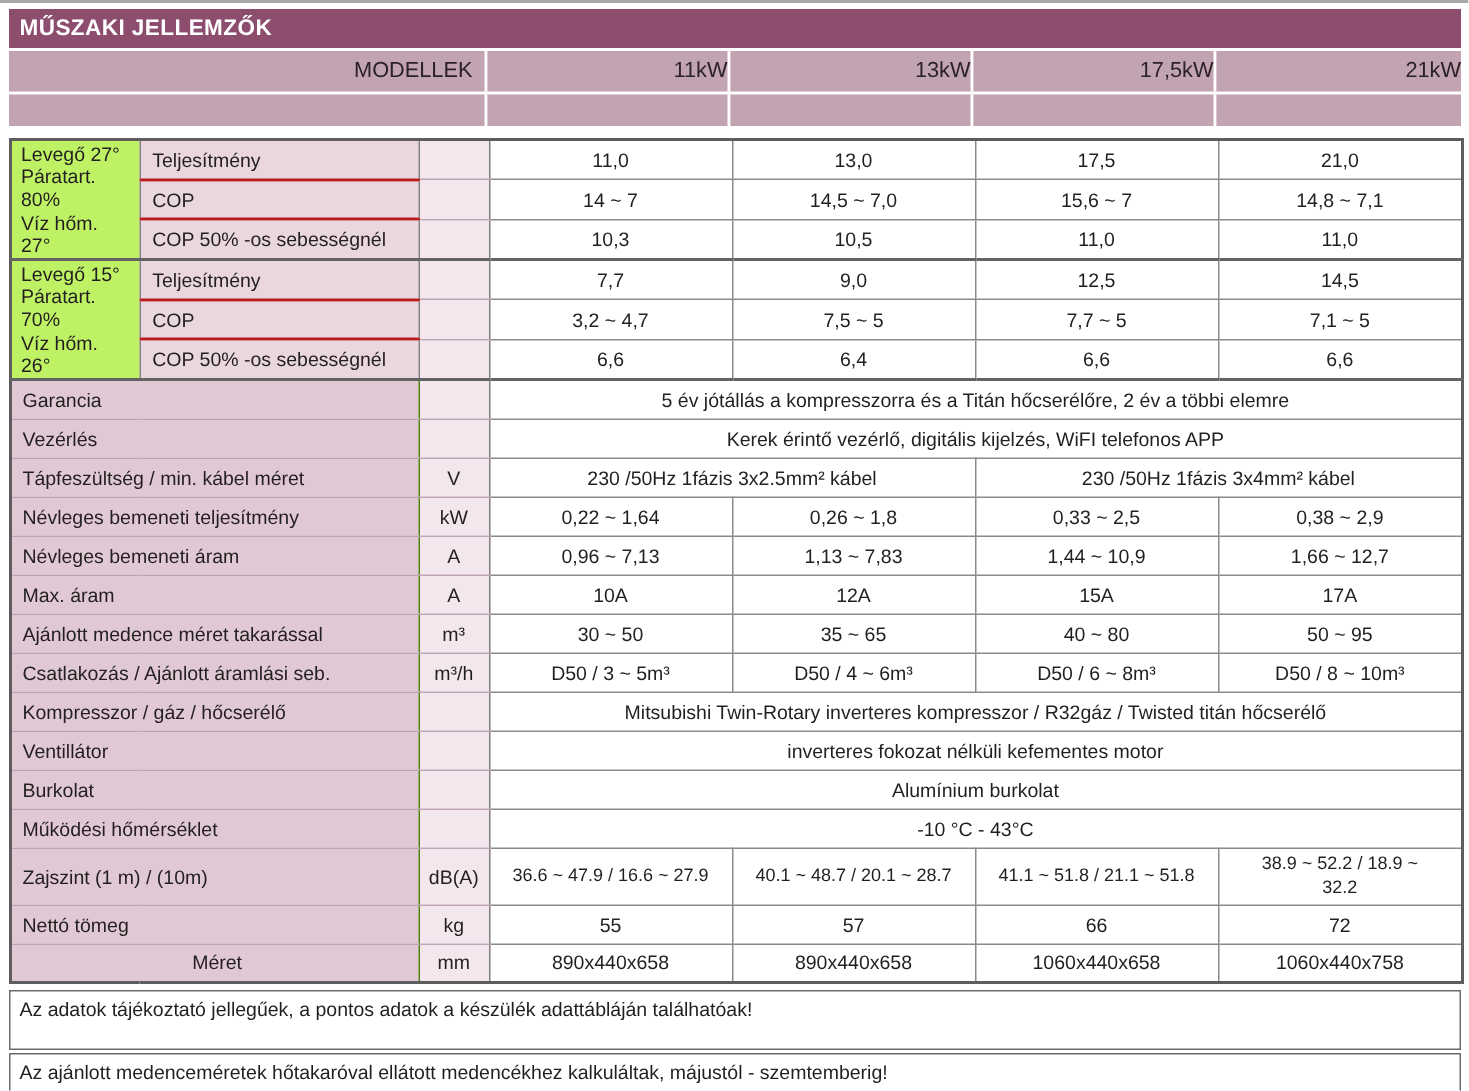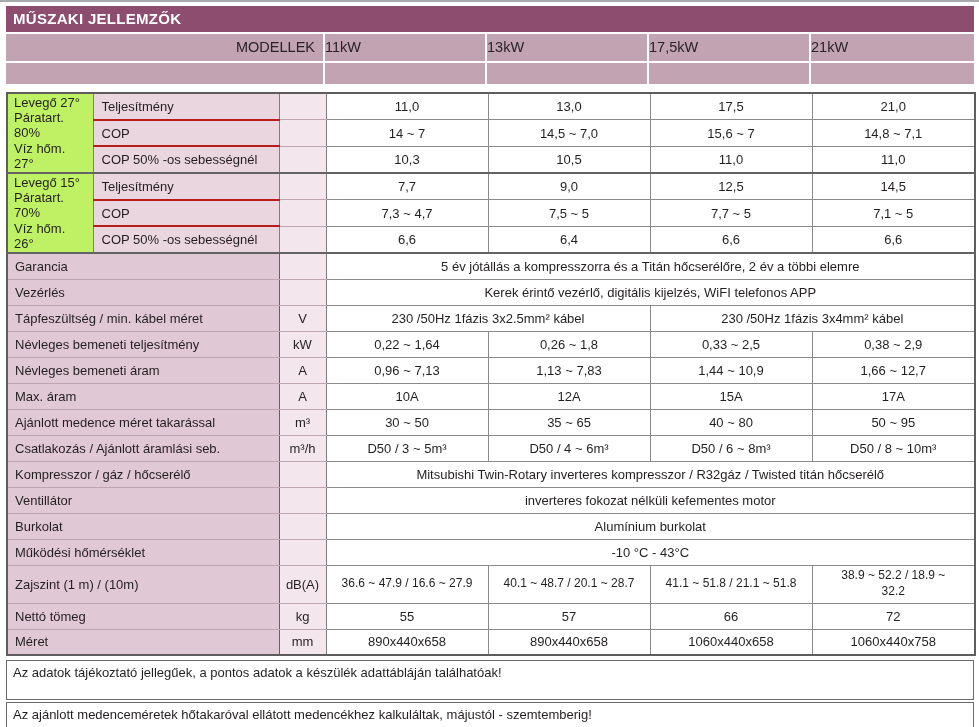--- a/index.html
+++ b/index.html
@@ -9,21 +9,21 @@
     overflow:hidden;
   }
   .page{box-sizing:border-box;border-top:2px solid #a9a9a9;padding:4px 5px 0 6px;}
   .title-bar{
     width:968px;height:26px;box-sizing:border-box;background:#8c4d6e;color:#ffffff;
     font-weight:bold;font-size:15px;line-height:26px;padding-left:7px;margin-bottom:2px;
     letter-spacing:.3px;
   }
   .header-grid{display:grid;grid-template-columns:319px 162px 162px 162px 163px;width:821px;margin-bottom:2px;}
   .header-grid .hcell{
-    background:#c2a3b1;height:27px;line-height:27px;font-size:14.5px;text-align:left;
+    background:#c2a3b1;height:27px;line-height:27px;font-size:14.5px;text-align:right;
     border-right:2px solid #ffffff;box-sizing:border-box;color:#2a2226;
   }
   .header-grid .hcell:last-child{border-right:none;}
   .modellek-cell{text-align:right !important;padding-right:8px;}
   .empty-grid .hcell{height:21px;line-height:21px;}
   .empty-grid{margin-bottom:8px;}
 
   table.spec-table{
     border-collapse:collapse;table-layout:fixed;width:968px;
     border:2px solid #5d5d5d;
@@ -48,21 +48,21 @@
   .ucell{
     background:#f3e7ed;text-align:center;
     border-right:1px solid #7e7e7e;border-bottom:1px solid #bfa4b3;
   }
   .dcell{
     background:#ffffff;text-align:center;white-space:pre-line;
     border-right:1px solid #8a8a8a;border-bottom:1px solid #8a8a8a;
   }
   table.spec-table td:last-child{border-right:none;}
   tr.section-end td{border-bottom:2px solid #636363;}
-  tr.last-row td{border-bottom:none;}
+  tr.last-row td{border-bottom:none;text-align:center;}
   tr.tall td{height:38px;}
   tr.tall .dcell{font-size:12px;line-height:1.3;}
   .note-box{
     width:968px;height:40px;box-sizing:border-box;background:#ffffff;
     border:1px solid #6a6a6a;line-height:23px;padding-left:6px;font-size:13px;margin-top:4px;
   }
   .note-box + .note-box{margin-top:2px;}
 </style>
 </head>
 <body>
@@ -138,21 +138,21 @@
       <td class="slcell">Teljesítmény</td>
       <td class="ucell"></td>
       <td class="dcell">7,7</td>
       <td class="dcell">9,0</td>
       <td class="dcell">12,5</td>
       <td class="dcell">14,5</td>
     </tr>
     <tr>
       <td class="slcell">COP</td>
       <td class="ucell"></td>
-      <td class="dcell">7,3 ~ 4,7</td>
+      <td class="dcell">3,2 ~ 4,7</td>
       <td class="dcell">7,5 ~ 5</td>
       <td class="dcell">7,7 ~ 5</td>
       <td class="dcell">7,1 ~ 5</td>
     </tr>
     <tr class="section-end">
       <td class="slcell">COP 50% -os sebességnél</td>
       <td class="ucell"></td>
       <td class="dcell">6,6</td>
       <td class="dcell">6,4</td>
       <td class="dcell">6,6</td>

